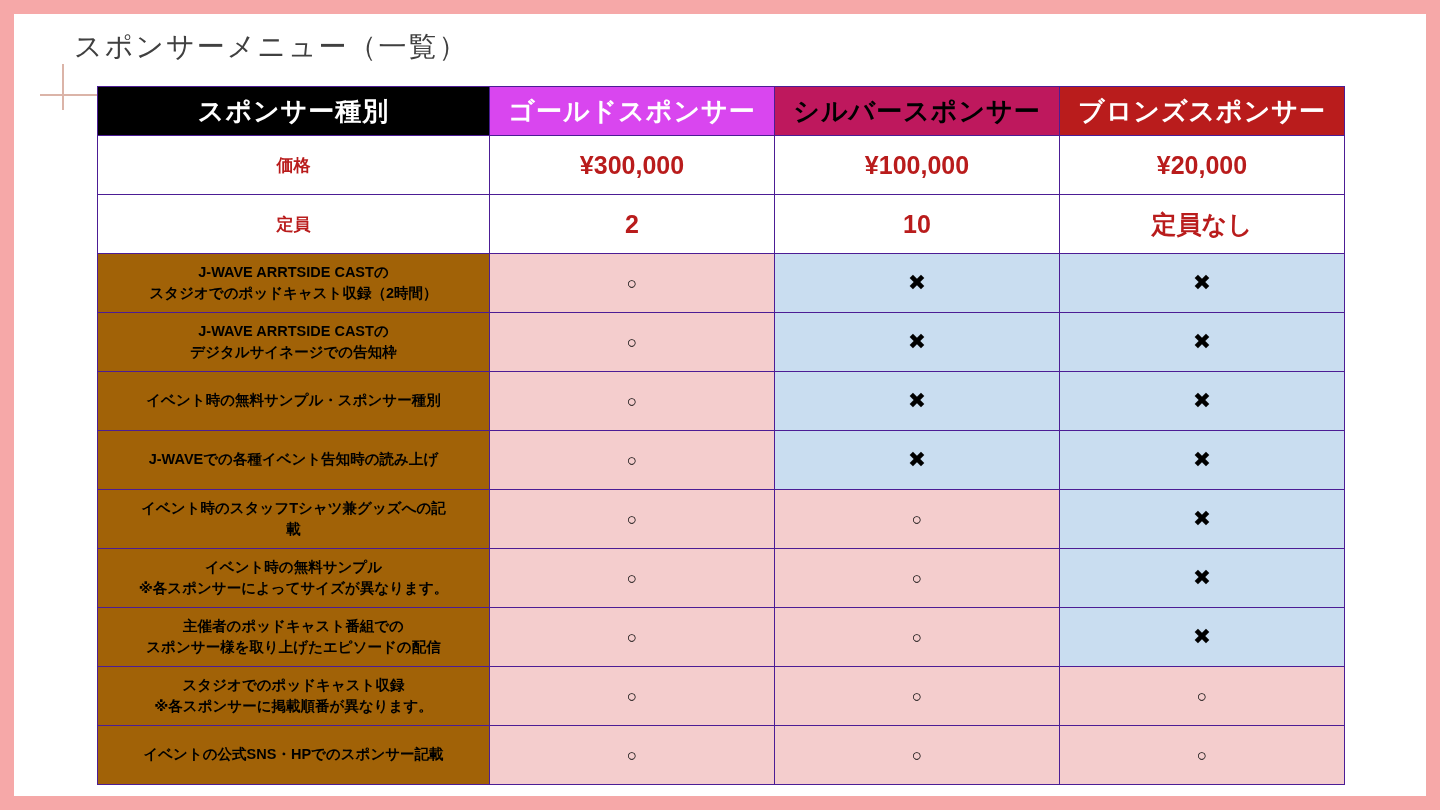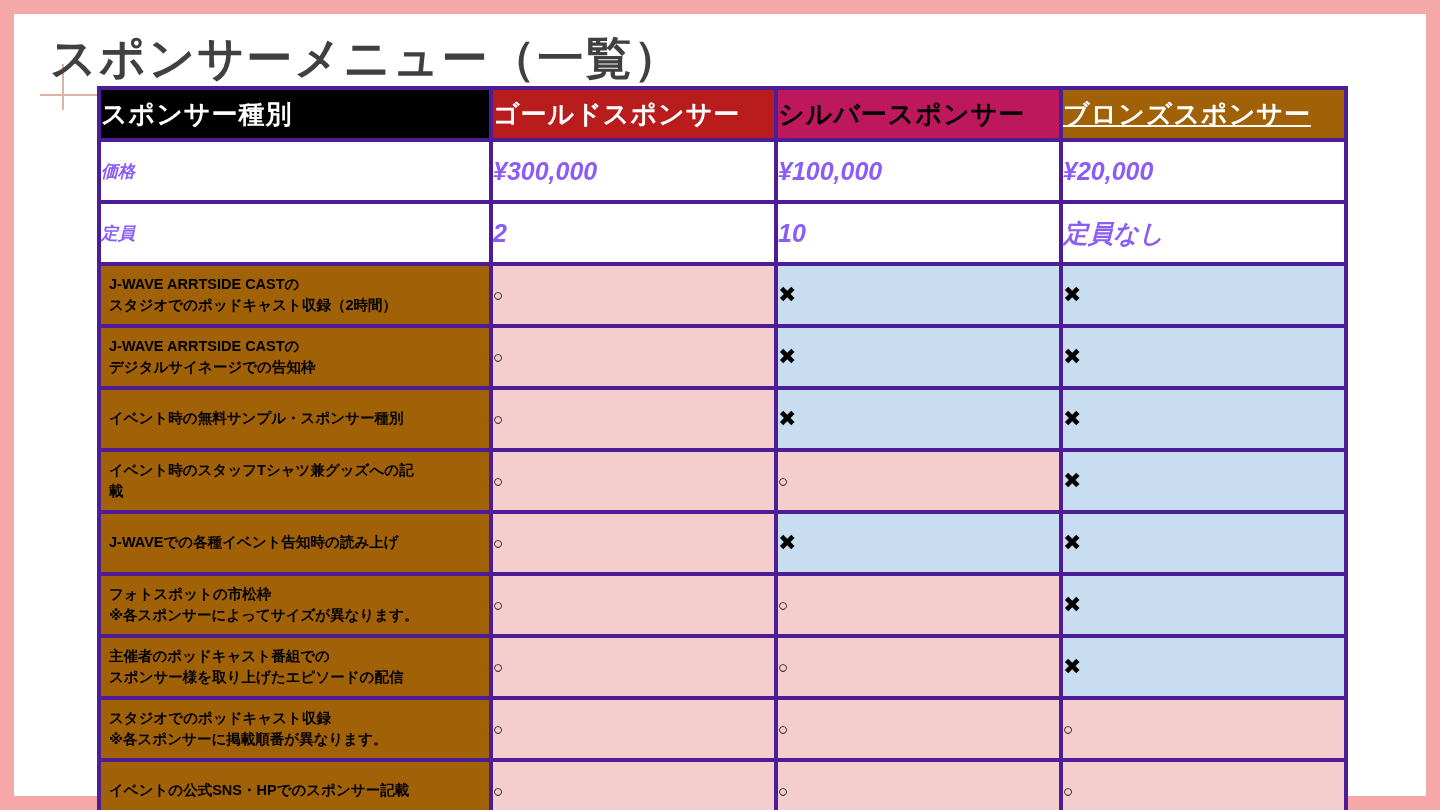--- a/index.html
+++ b/index.html
@@ -41,82 +41,80 @@
   .accent-cross .v {
     position: absolute;
     left: 22px;
     top: 0;
     width: 2px;
     height: 46px;
     background: #dbb4a8;
   }
   .title {
     position: absolute;
-    left: 36px;
+    left: 60px;
     top: 14px;
-    font-size: 46px;
-    font-weight: bold;
+    font-size: 28px;
+    font-weight: normal;
     letter-spacing: 2px;
     color: #404040;
     white-space: nowrap;
   }
   .table-wrap {
     position: absolute;
     left: 83px;
     top: 72px;
     width: 1247px;
   }
   table.menu {
     border-collapse: collapse;
     width: 1247px;
     table-layout: fixed;
   }
   table.menu td, table.menu th {
-    border: 4px solid #4c1d95;
-    text-align: left;
+    border: 1px solid #4c1d95;
+    text-align: center;
     vertical-align: middle;
     padding: 0;
   }
   col.c-label { width: 392px; }
   col.c-tier  { width: 285px; }
 
   
   tr.head th {
     height: 48px;
     font-size: 26px;
     font-weight: bold;
     letter-spacing: 1px;
     line-height: 1.1;
   }
   th.h-label {
     background: #000000;
     color: #ffffff;
   }
   th.h-gold {
-    background: #b91c1c;
+    background: #d946ef;
     color: #ffffff;
   }
   th.h-silver {
     background: #be185d;
     color: #000000;
   }
   th.h-bronze {
-    background: #a16207;
+    background: #b91c1c;
     color: #ffffff;
-    text-decoration: underline;
   }
 
   
   tr.big td {
     height: 58px;
     font-size: 25px;
     font-weight: bold;
-    color: #8b5cf6;
+    color: #b91c1c;
     background: #ffffff;
-    font-style: italic;
   }
   tr.big td.label {
     font-size: 17px;
   }
 
   
   tr.feat td.label {
     font-size: 14.5px;
     font-weight: bold;
     color: #000000;
@@ -197,38 +195,38 @@
           <tr class="feat">
             <td class="label">
               <div>イベント時の無料サンプル・スポンサー種別</div>
             </td>
             <td class="mark yes"><span class="glyph-o">○</span></td>
             <td class="mark no"><span class="glyph-x">✖</span></td>
             <td class="mark no"><span class="glyph-x">✖</span></td>
           </tr>
           <tr class="feat">
             <td class="label">
+              <div>J-WAVEでの各種イベント告知時の読み上げ</div>
+            </td>
+            <td class="mark yes"><span class="glyph-o">○</span></td>
+            <td class="mark no"><span class="glyph-x">✖</span></td>
+            <td class="mark no"><span class="glyph-x">✖</span></td>
+          </tr>
+          <tr class="feat">
+            <td class="label">
               <div>イベント時のスタッフTシャツ兼グッズへの記</div>
               <div>載</div>
             </td>
             <td class="mark yes"><span class="glyph-o">○</span></td>
             <td class="mark yes"><span class="glyph-o">○</span></td>
             <td class="mark no"><span class="glyph-x">✖</span></td>
           </tr>
           <tr class="feat">
             <td class="label">
-              <div>J-WAVEでの各種イベント告知時の読み上げ</div>
-            </td>
-            <td class="mark yes"><span class="glyph-o">○</span></td>
-            <td class="mark no"><span class="glyph-x">✖</span></td>
-            <td class="mark no"><span class="glyph-x">✖</span></td>
-          </tr>
-          <tr class="feat">
-            <td class="label">
-              <div>フォトスポットの市松枠</div>
+              <div>イベント時の無料サンプル</div>
               <div>※各スポンサーによってサイズが異なります。</div>
             </td>
             <td class="mark yes"><span class="glyph-o">○</span></td>
             <td class="mark yes"><span class="glyph-o">○</span></td>
             <td class="mark no"><span class="glyph-x">✖</span></td>
           </tr>
           <tr class="feat">
             <td class="label">
               <div>主催者のポッドキャスト番組での</div>
               <div>スポンサー様を取り上げたエピソードの配信</div>

